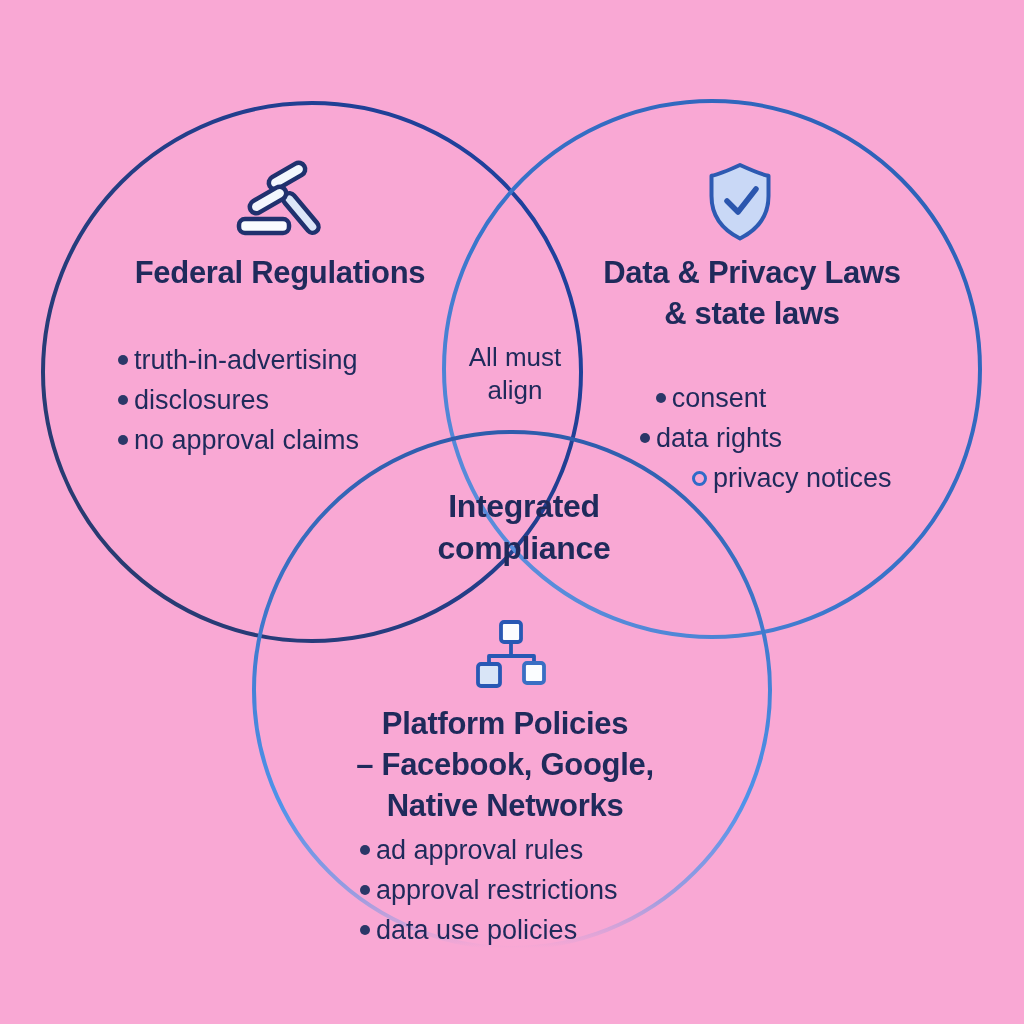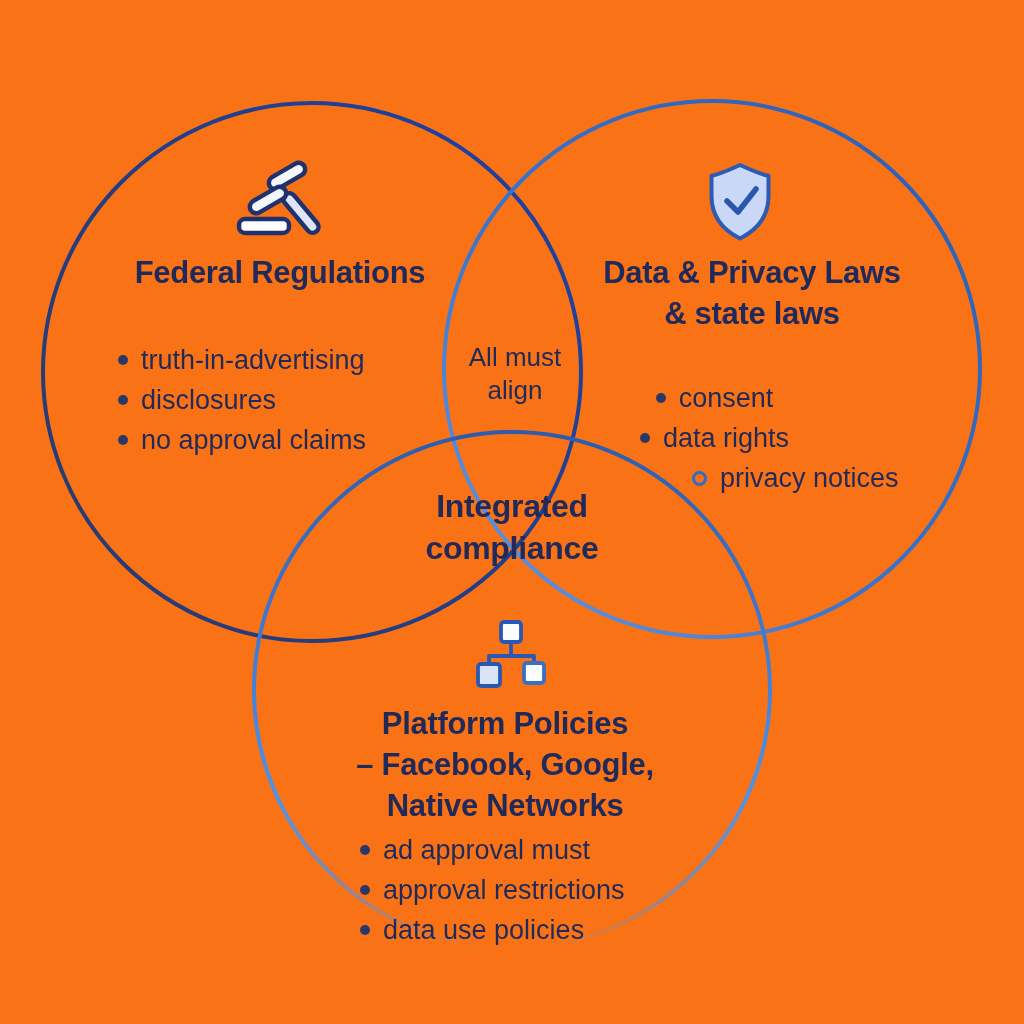--- a/index.html
+++ b/index.html
@@ -4,21 +4,21 @@
 <style>
   html, body {
     margin: 0;
     padding: 0;
     background: #ffffff;
   }
   #stage {
     position: relative;
     width: 1024px;
     height: 1024px;
-    background: #f97316;
+    background: #f9a8d4;
     overflow: hidden;
     font-family: "Liberation Sans", sans-serif;
     color: #1f2a5b;
   }
   #circles-svg {
     position: absolute;
     left: 0; top: 0;
     width: 1024px; height: 1024px;
   }
   .txt { position: absolute; }
@@ -42,21 +42,21 @@
     font-weight: 700;
     line-height: 42px;
     letter-spacing: -0.3px;
     white-space: nowrap;
   }
   .bullet-list { display: flex; flex-direction: column; }
   .bullet-row {
     display: flex;
     align-items: center;
     height: 40px;
-    gap: 13px;
+    gap: 6px;
   }
   .bullet-text {
     font-size: 27px;
     font-weight: 400;
     white-space: nowrap;
   }
   .dot {
     width: 10px; height: 10px;
     border-radius: 50%;
     background: #2b3768;
@@ -160,34 +160,34 @@
       <span class="dot dot--hollow"></span>
       <span class="bullet-text">privacy notices</span>
     </div>
   </div>
 
   <div class="txt centered lens-label" style="left:515px; top:341px;">
     <div>All must</div>
     <div>align</div>
   </div>
 
-  <div class="txt centered center-label" style="left:512px; top:485px;">
+  <div class="txt centered center-label" style="left:524px; top:485px;">
     <div>Integrated</div>
     <div>compliance</div>
   </div>
 
   <div class="txt centered circle-title" style="left:505px; top:703px;text-align:center;">
     <div>Platform Policies</div>
     <div>– Facebook, Google,</div>
     <div>Native Networks</div>
   </div>
   <div class="txt bullet-list" style="left:360px; top:830px;">
     <div class="bullet-row">
       <span class="dot"></span>
-      <span class="bullet-text">ad approval must</span>
+      <span class="bullet-text">ad approval rules</span>
     </div>
     <div class="bullet-row">
       <span class="dot"></span>
       <span class="bullet-text">approval restrictions</span>
     </div>
     <div class="bullet-row">
       <span class="dot"></span>
       <span class="bullet-text">data use policies</span>
     </div>
   </div>

